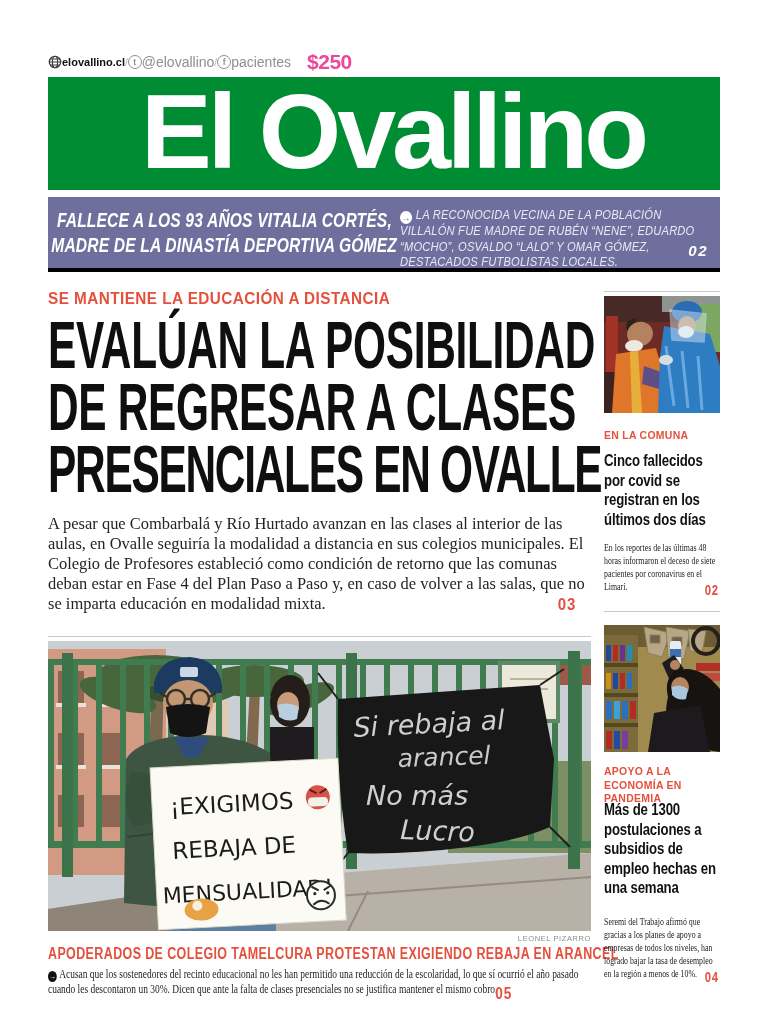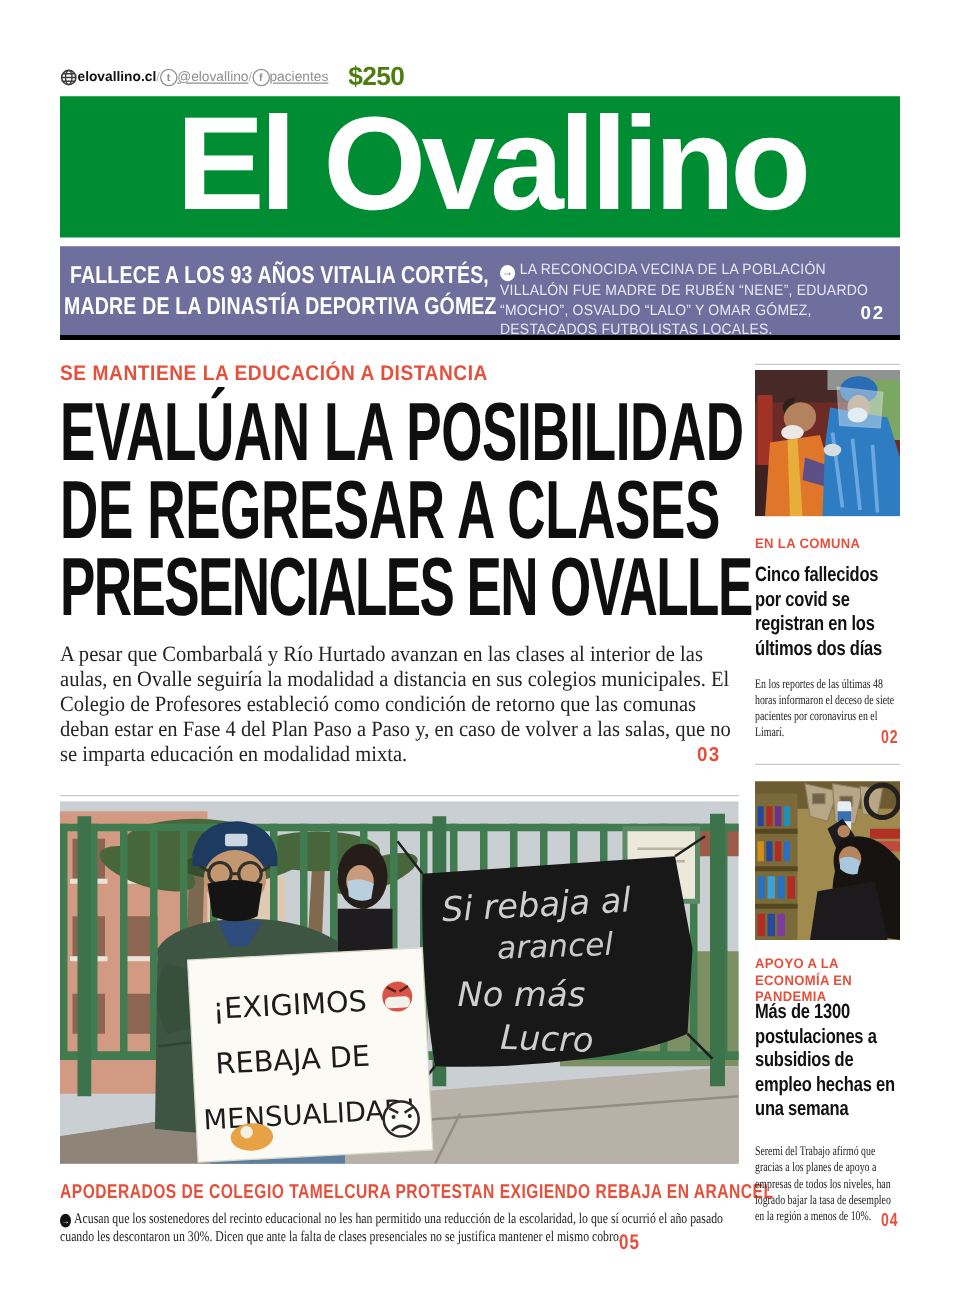--- a/index.html
+++ b/index.html
@@ -8,39 +8,39 @@
           font-family:"Liberation Sans", sans-serif; }
 
   
   .topbar { position:absolute; left:48px; top:50px; width:672px; display:flex;
             justify-content:space-between; align-items:flex-end; }
   .tb-left { display:flex; align-items:baseline; }
   .tb-date { font-weight:bold; font-size:11.5px; color:#111; letter-spacing:.2px; }
   .tb-edition { font-size:9px; color:#9a9a9a; margin-left:7px; }
   .tb-right { display:flex; align-items:center; gap:0; }
   .tb-site { font-weight:bold; font-size:11px; color:#111; }
-  .tb-handle { font-size:11px; color:#8f8f8f;text-decoration:underline; }
+  .tb-handle { font-size:14px; color:#8f8f8f; }
   .tb-sep { font-size:10px; color:#b5b5b5; }
-  .tb-price { font-weight:bold; font-size:21px; color:#4d7c0f; margin-left:16px; letter-spacing:-.5px; }
+  .tb-price { font-weight:bold; font-size:21px; color:#ec4899; margin-left:16px; letter-spacing:-.5px; }
   .circle-ic { width:14px; height:14px; border:1.3px solid #3c3c3c; border-radius:50%;
                display:inline-flex; align-items:center; justify-content:center;
                font-size:8.5px; font-weight:bold; color:#3c3c3c; box-sizing:border-box; }
   .circle-ic.dim { border-color:#8f8f8f; color:#8f8f8f; }
   .globe { position:relative; }
   .globe svg { display:block; }
 
   
   .masthead { position:absolute; left:48px; top:77px; width:672px; height:113px;
               background:#008c32; display:flex; align-items:center; justify-content:center; }
   .logo { font-weight:bold; font-size:106px; color:#ffffff; letter-spacing:-4px;
           line-height:100px; transform:translateY(-3px);margin-left:18px; }
 
   
   .pbanner { position:absolute; left:48px; top:197px; width:672px; height:71px;
-             background:#6f6f9e; display:flex; }
+             background:#6f6f9e; display:flex;font-style:italic; }
   .pb-left { width:352px; display:flex; flex-direction:column; justify-content:center; align-items:center; }
   .pb-line { font-weight:bold; font-size:19.5px; line-height:24.5px; color:#ffffff;
              white-space:nowrap; transform:scaleX(.8); transform-origin:center; letter-spacing:.2px; }
   .pb-right { position:relative; flex:1; padding-top:11px; }
   .pb-text { width:320px; margin:0; transform:scaleX(.93); transform-origin:0 0;
              font-size:12px; line-height:15.5px; color:#e9e7f6; letter-spacing:.2px; }
   .arrow-badge { display:inline-flex; width:13px; height:13px; border-radius:50%;
                  background:#ffffff; color:#6f6f9e; font-size:10px; line-height:13px;
                  align-items:center; justify-content:center; font-weight:bold;
                  vertical-align:-2px; margin-right:4px; }
@@ -271,20 +271,21 @@
           <circle cx="264" cy="256" r="1.6" fill="#2a2a2a"></circle>
             <circle cx="277" cy="256" r="1.6" fill="#2a2a2a"></circle>
         </g>
         <g>
           <ellipse cx="150" cy="266" rx="17" ry="11" fill="#e6a244"></ellipse>
           <circle cx="146" cy="262" r="5" fill="#f6efe2"></circle>
         </g>
       </g>
     </svg>
   </div>
+  <div class="credit">LEONEL PIZARRO</div>
 
   <div class="sec-kicker">APODERADOS DE COLEGIO TAMELCURA PROTESTAN EXIGIENDO REBAJA EN ARANCEL</div>
   <div class="sec-body">
     <span class="bullet">→</span><span>Acusan que los sostenedores del recinto educacional no les han permitido una reducción de la escolaridad, lo que sí ocurrió el año pasado cuando les descontaron un 30%. Dicen que ante la falta de clases presenciales no se justifica mantener el mismo cobro.</span>
     <span class="sec-page">05</span>
   </div>
 
   <div class="rule sb-rule1"></div>
 
   <div class="sb-photo" style="top:296px; height:117px;">

